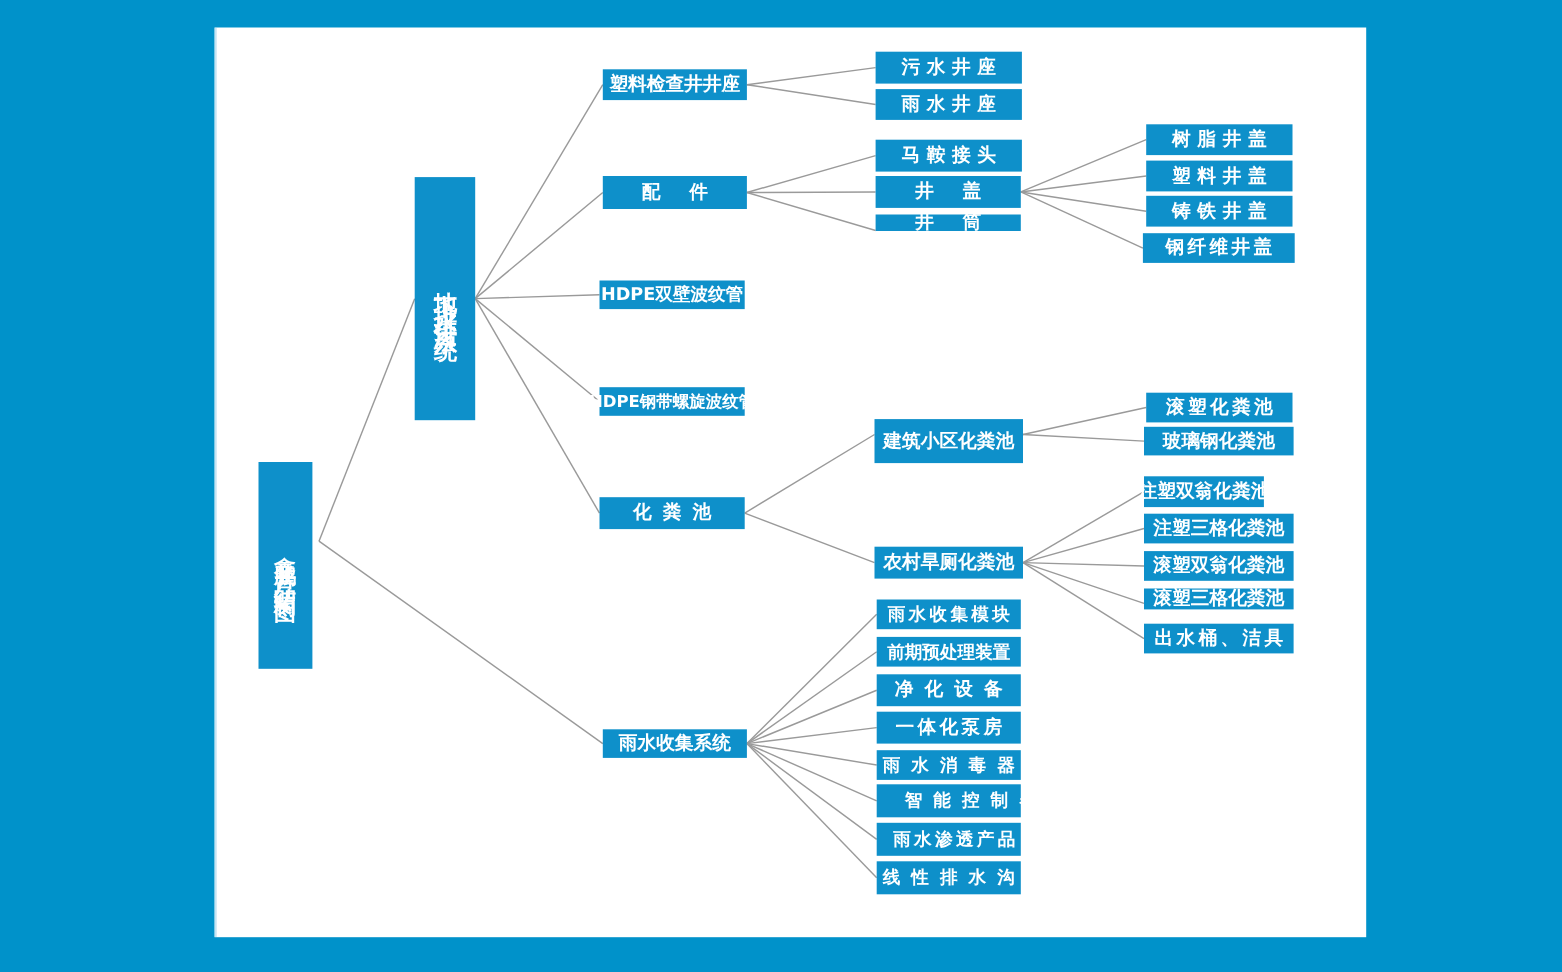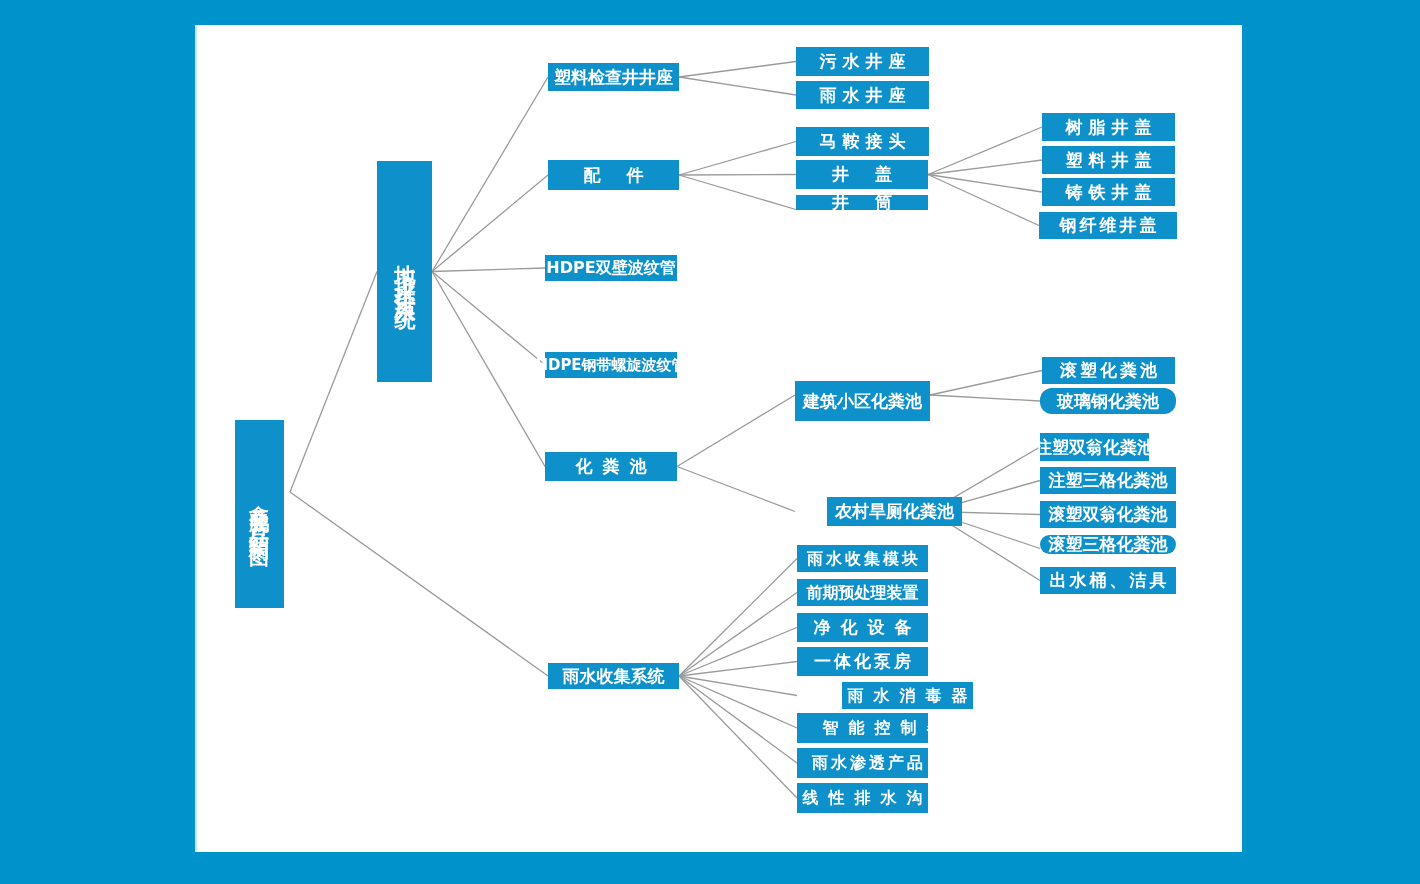--- a/index.html
+++ b/index.html
@@ -101,31 +101,31 @@
       <div class="node ls-m" style="left: 796px; top: 47px; width: 133px; height: 29px;">污水井座</div>
       <div class="node ls-m" style="left: 796px; top: 81px; width: 133px; height: 28px;">雨水井座</div>
       <div class="node ls-m" style="left: 796px; top: 127px; width: 133px; height: 29px;">马鞍接头</div>
       <div class="node ls-xw" style="left: 796px; top: 160px; width: 132px; height: 29px;">井盖</div>
       <div class="node ls-xw" style="left: 796px; top: 195px; width: 132px; height: 15px;">井筒</div>
       <div class="node ls-m" style="left: 1042px; top: 113px; width: 133px; height: 28px;">树脂井盖</div>
       <div class="node ls-m" style="left: 1042px; top: 146px; width: 133px; height: 28px;">塑料井盖</div>
       <div class="node ls-m" style="left: 1042px; top: 178px; width: 133px; height: 28px;">铸铁井盖</div>
       <div class="node ls-s" style="left: 1039px; top: 212px; width: 138px; height: 27px;">钢纤维井盖</div>
       <div class="node ls-t" style="left: 795px; top: 381px; width: 135px; height: 40px;">建筑小区化粪池</div>
-      <div class="node ls-t" style="left: 795px; top: 497px; width: 135px; height: 29px; margin-left: 32px;">农村旱厕化粪池</div>
+      <div class="node ls-t" style="left: 795px; top: 497px; width: 135px; height: 29px;">农村旱厕化粪池</div>
       <div class="node ls-s" style="left: 1042px; top: 357px; width: 133px; height: 27px;">滚塑化粪池</div>
-      <div class="node ls-t" style="left: 1040px; top: 388px; width: 136px; height: 26px; border-radius: 12px;">玻璃钢化粪池</div>
+      <div class="node ls-t" style="left: 1040px; top: 388px; width: 136px; height: 26px;">玻璃钢化粪池</div>
       <div class="node ls-t" style="left: 1040px; top: 433px; width: 109px; height: 28px;">注塑双翁化粪池</div>
       <div class="node ls-t" style="left: 1040px; top: 467px; width: 136px; height: 27px;">注塑三格化粪池</div>
       <div class="node ls-t" style="left: 1040px; top: 501px; width: 136px; height: 27px;">滚塑双翁化粪池</div>
-      <div class="node ls-t" style="left: 1040px; top: 535px; width: 136px; height: 19px; border-radius: 13px;">滚塑三格化粪池</div>
+      <div class="node ls-t" style="left: 1040px; top: 535px; width: 136px; height: 19px;">滚塑三格化粪池</div>
       <div class="node ls-s" style="left: 1040px; top: 567px; width: 136px; height: 27px;">出水桶、洁具</div>
       <div class="node ls-t" style="left: 548px; top: 663px; width: 131px; height: 26px;">雨水收集系统</div>
       <div class="node ls-s" style="left: 797px; top: 545px; width: 131px; height: 27px; font-size: 16px;">雨水收集模块</div>
       <div class="node ls-t" style="left: 797px; top: 579px; width: 131px; height: 27px; font-size: 16px;">前期预处理装置</div>
       <div class="node ls-w" style="left: 797px; top: 613px; width: 131px; height: 29px;">净化设备</div>
       <div class="node ls-s" style="left: 797px; top: 647px; width: 131px; height: 29px;">一体化泵房</div>
-      <div class="node ls-w" style="left: 842px; top: 682px; width: 131px; height: 27px; font-size: 16px;">雨水消毒器</div>
+      <div class="node ls-w" style="left: 797px; top: 682px; width: 131px; height: 27px; font-size: 16px;">雨水消毒器</div>
       <div class="node ls-w" style="left: 797px; top: 713px; width: 131px; height: 30px; font-size: 16px; padding-left: 40px;">智能控制器</div>
       <div class="node ls-s" style="left: 797px; top: 748px; width: 131px; height: 30px; font-size: 16px; padding-left: 10px;">雨水渗透产品</div>
       <div class="node ls-w" style="left: 797px; top: 783px; width: 131px; height: 30px; font-size: 16px;">线性排水沟</div>
     </div>
 </div>
 
 </body></html>

